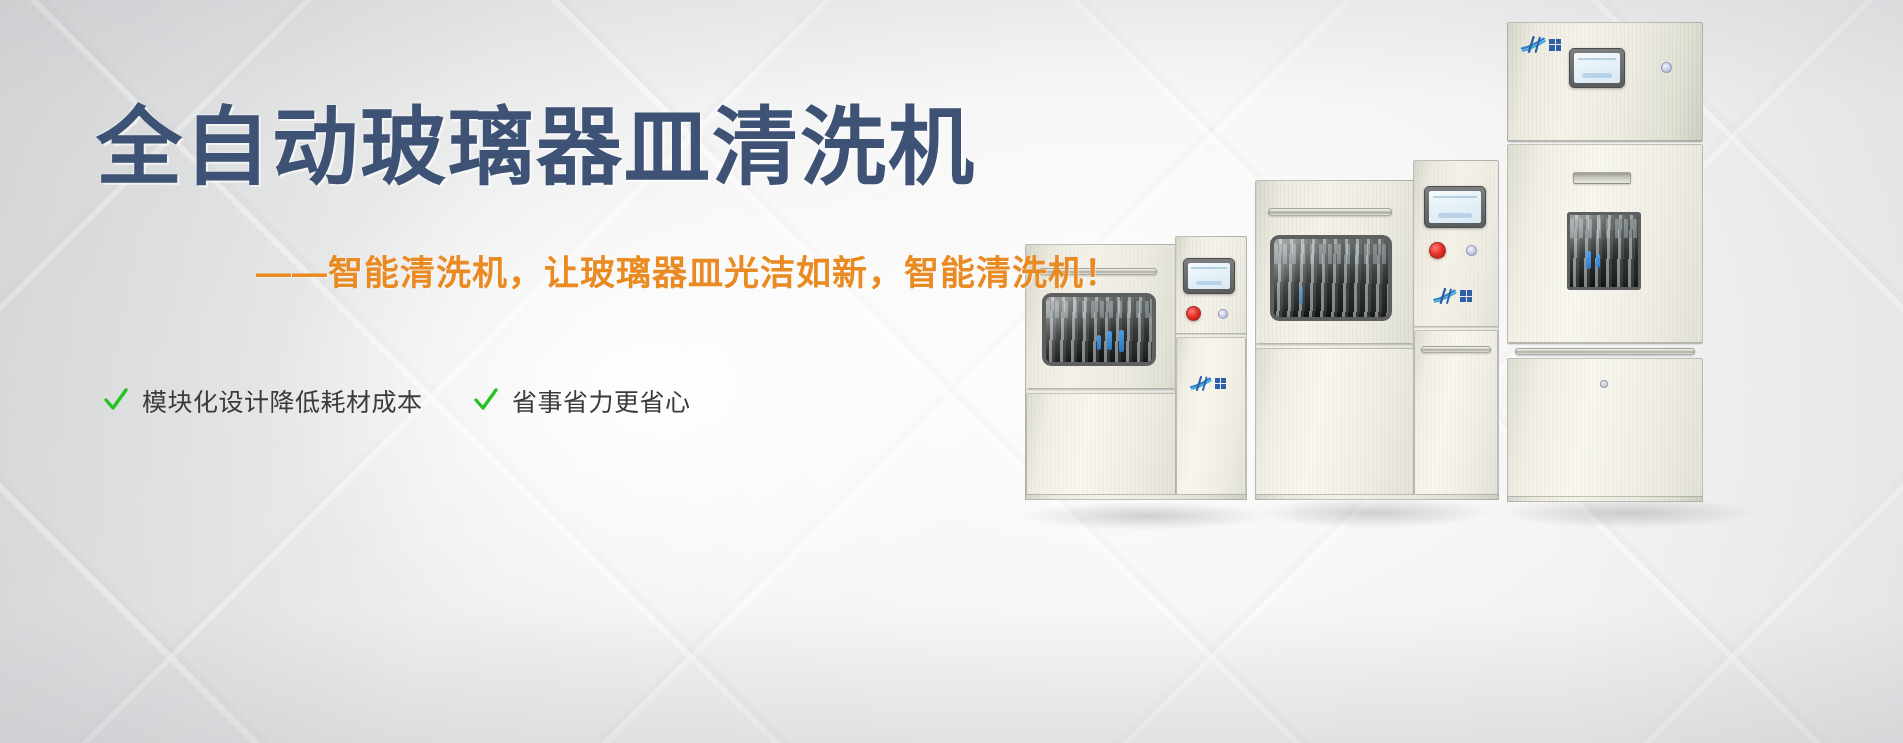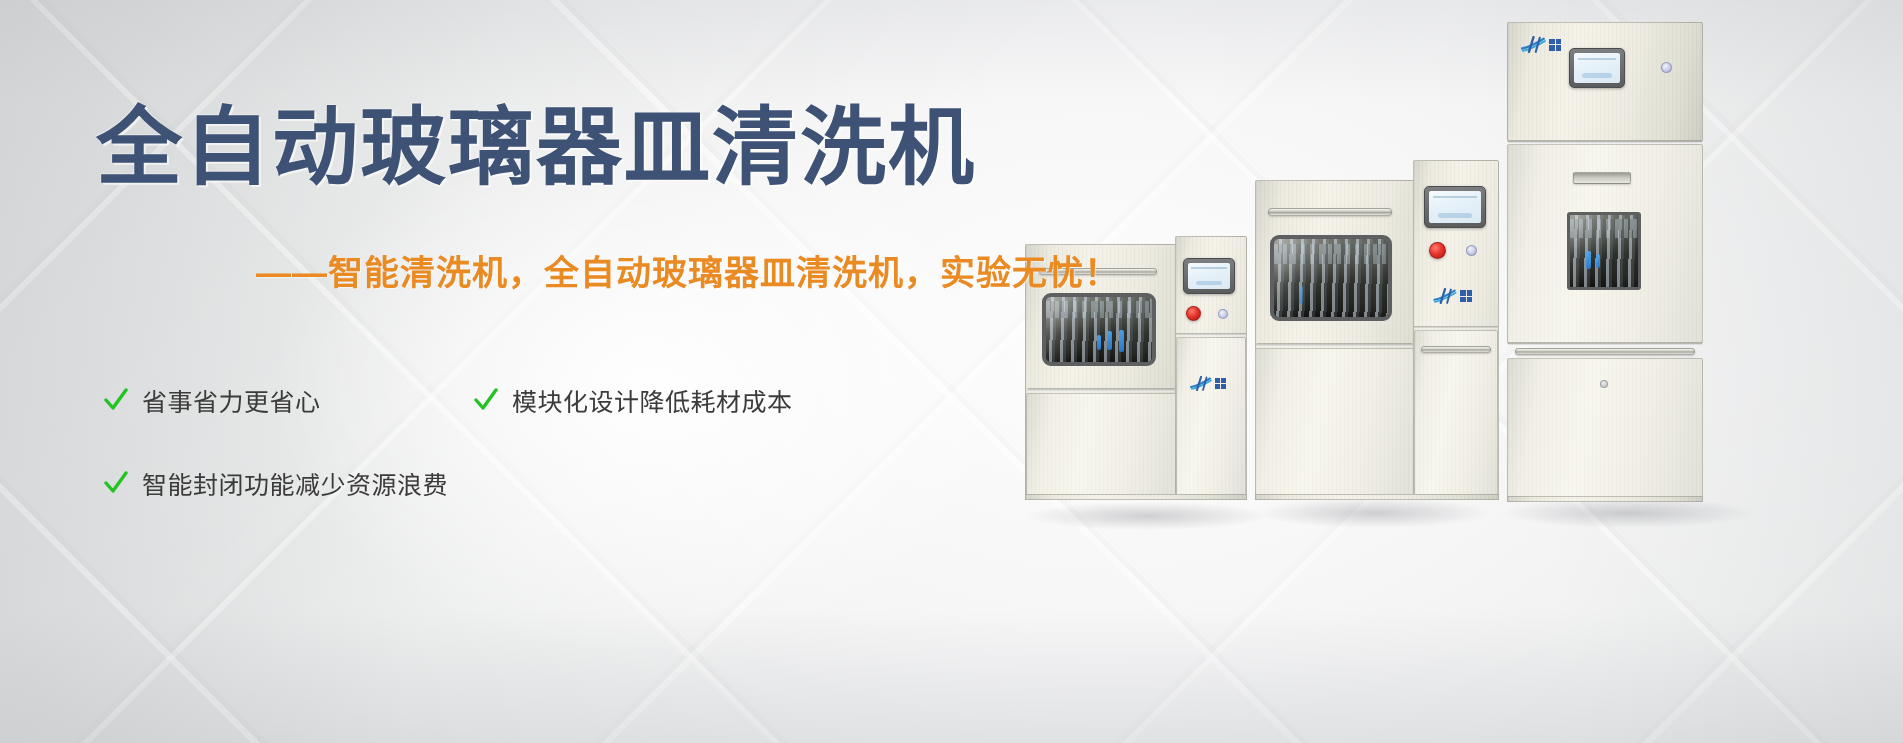--- a/index.html
+++ b/index.html
@@ -276,44 +276,38 @@
 <div class="banner">
 
   <div class="bg-facets"></div>
   <div class="bg-vignette"></div>
   <div class="bg-glow"></div>
 
   <div class="text-col">
 
     <div class="headline">全自动玻璃器皿清洗机</div>
 
-    <div class="subline">——智能清洗机，全自动玻璃器皿清洗机，实验无忧！</div>
+    <div class="subline">——智能清洗机，让玻璃器皿光洁如新，智能清洗机！</div>
 
     <div class="features">
+
+      <div class="feature">
+        <svg class="check-icon" viewBox="0 0 24 26">
+          <path d="M2 13 L9 21 L22 3" fill="none" stroke="#22c322" stroke-width="3.4" stroke-linecap="round" stroke-linejoin="round"></path>
+        </svg>
+        <span class="feature-label">模块化设计降低耗材成本</span>
+      </div>
 
       <div class="feature">
         <svg class="check-icon" viewBox="0 0 24 26">
           <path d="M2 13 L9 21 L22 3" fill="none" stroke="#22c322" stroke-width="3.4" stroke-linecap="round" stroke-linejoin="round"></path>
         </svg>
         <span class="feature-label">省事省力更省心</span>
       </div>
 
-      <div class="feature">
-        <svg class="check-icon" viewBox="0 0 24 26">
-          <path d="M2 13 L9 21 L22 3" fill="none" stroke="#22c322" stroke-width="3.4" stroke-linecap="round" stroke-linejoin="round"></path>
-        </svg>
-        <span class="feature-label">模块化设计降低耗材成本</span>
-      </div>
-
-      <div class="feature">
-        <svg class="check-icon" viewBox="0 0 24 26">
-          <path d="M2 13 L9 21 L22 3" fill="none" stroke="#22c322" stroke-width="3.4" stroke-linecap="round" stroke-linejoin="round"></path>
-        </svg>
-        <span class="feature-label">智能封闭功能减少资源浪费</span>
-      </div>
 
 
     </div>
   </div>
 
   <div class="machines">
 
     <div class="shadow" style="left:24px; top:502px; width:240px; height:28px;"></div>
     <div class="shadow" style="left:256px; top:498px; width:230px; height:30px;"></div>
     <div class="shadow" style="left:500px; top:498px; width:250px; height:30px;"></div>

